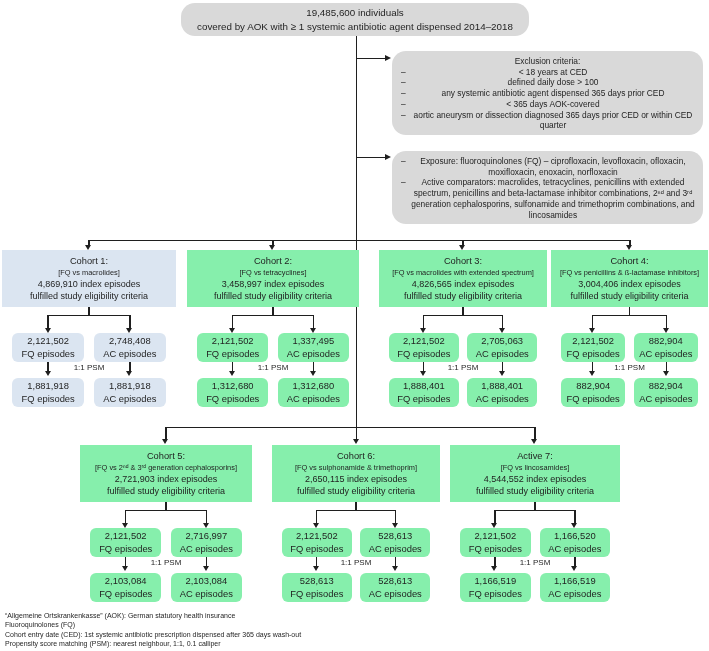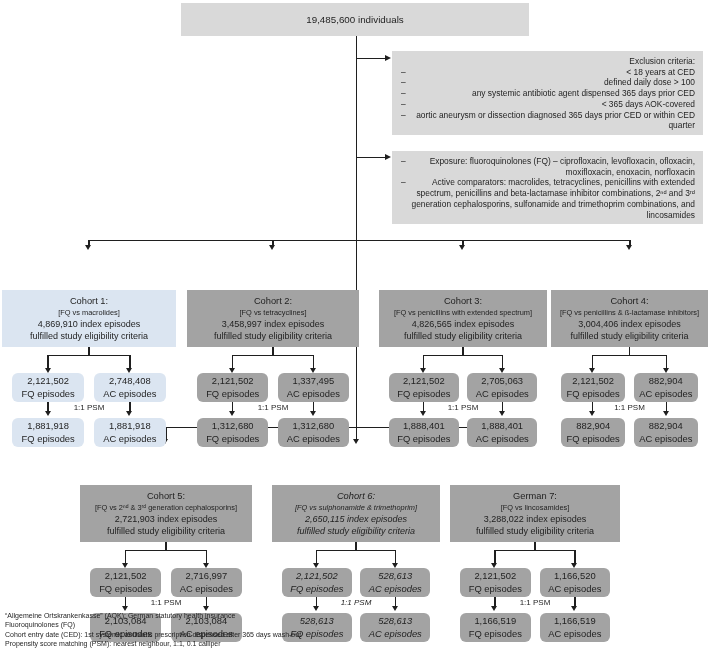--- a/index.html
+++ b/index.html
@@ -10,31 +10,31 @@
   .vl { position:absolute; width:1.4px; background:#1f1f1f; }
   .hl { position:absolute; height:1.4px; background:#1f1f1f; }
   .arr-d { position:absolute; width:0; height:0;
            border-left:3.6px solid transparent; border-right:3.6px solid transparent;
            border-top:5px solid #1f1f1f; }
   .arr-r { position:absolute; width:0; height:0;
            border-top:3.6px solid transparent; border-bottom:3.6px solid transparent;
            border-left:6px solid #1f1f1f; }
 
   
-  .gbox { background:#d9d9d9; box-sizing:border-box; }
+  .gbox { background:#d9d9d9; box-sizing:border-box;border-radius:14px; }
   .topbox { position:absolute; left:181px; top:3px; width:348px; height:33px;
             display:flex; flex-direction:column; justify-content:center; text-align:center;
             font-size:9.8px; line-height:14px; }
   .sidebox { position:absolute; left:392px; width:311px; padding:5px 8px 4px 8px;
-             font-size:8.4px; line-height:10.7px; text-align:right; }
+             font-size:8.4px; line-height:10.7px; text-align:center; }
   .sidebox .item { position:relative; padding-left:11px; }
   .sidebox .item::before { content:"–"; position:absolute; left:1px; top:0; }
 
   
-  .cohort { position:absolute;margin-top:40px; }
+  .cohort { position:absolute; }
   .header { position:relative; height:57px; display:flex; flex-direction:column;
             justify-content:center; text-align:center; }
   .ttl { font-size:9.3px; line-height:13px; }
   .brk { font-size:7.4px; line-height:10px; white-space:nowrap; }
   .ln  { font-size:9px;  line-height:12.5px; }
 
   .split { position:relative; height:26px; }
   .split .stub { left:calc(50% - .7px); top:0; height:8px; }
   .split .bar  { left:26.5%; width:47%; top:8px; }
   .split .dvl-l { left:calc(26.5% - .7px); top:8px; height:13px; }
@@ -48,31 +48,32 @@
           text-align:center; font-size:9.4px; line-height:12.5px;border-radius:6px; }
 
   .psm { position:relative; height:16px; font-size:8px; }
   .psm .mvl-l { left:calc(26.5% - .7px); top:0; height:9px; }
   .psm .mvl-r { left:calc(73.5% - .7px); top:0; height:9px; }
   .psm .mah-l { left:calc(26.5% - 3.6px); top:9px; }
   .psm .mah-r { left:calc(73.5% - 3.6px); top:9px; }
   .psm-lbl { position:absolute; left:50%; top:1px; transform:translateX(-50%); white-space:nowrap; }
 
   .c-blue .header, .c-blue .sbox { background:#dbe5f1; }
-  .c-gray .header, .c-gray .sbox { background:#a3a3a3; }
+  .c-gray .header, .c-gray .sbox { background:#86efac; }
 
   .footnotes { position:absolute; left:5px; top:611px; font-size:7px; line-height:9.4px; }
 </style>
 </head>
 <body>
 
 <div class="canvas">
 
   <div class="topbox gbox">
     <div>19,485,600 individuals</div>
+    <div>covered by AOK with ≥ 1 systemic antibiotic agent dispensed 2014–2018</div>
   </div>
 
   <i class="vl" style="left:355.5px; top:36px; height:392px;"></i>
 
   <i class="hl" style="left:356px; top:58px; width:29px;"></i>
   <i class="arr-r" style="left:385px; top:55px;"></i>
   <div class="sidebox gbox" style="top:51px;">
     <div>Exclusion criteria:</div>
     <div class="item">&lt; 18 years at CED</div>
     <div class="item">defined daily dose &gt; 100</div>
@@ -190,21 +191,21 @@
       <div class="sbox">
           <div>1,312,680</div>
           <div>AC episodes</div>
         </div>
     </div>
   </div>
 
   <div class="cohort c-gray" style="left:379px; top:250px; width:168px;">
     <div class="header">
       <div class="ttl">Cohort 3:</div>
-      <div class="brk">[FQ vs penicillins with extended spectrum]</div>
+      <div class="brk">[FQ vs macrolides with extended spectrum]</div>
       <div class="ln">4,826,565 index episodes</div>
       <div class="ln">fulfilled study eligibility criteria</div>
     </div>
     <div class="split">
       <i class="vl stub"></i>
         <i class="hl bar"></i>
         <i class="vl dvl-l"></i>
         <i class="vl dvl-r"></i>
         <i class="arr-d dah-l"></i>
         <i class="arr-d dah-r"></i>
@@ -319,21 +320,21 @@
           <div>2,103,084</div>
           <div>FQ episodes</div>
         </div>
       <div class="sbox">
           <div>2,103,084</div>
           <div>AC episodes</div>
         </div>
     </div>
   </div>
 
-  <div class="cohort c-gray" style="left:272px; top:445px; width:168px;font-style:italic;">
+  <div class="cohort c-gray" style="left:272px; top:445px; width:168px;">
     <div class="header">
       <div class="ttl">Cohort 6:</div>
       <div class="brk">[FQ vs sulphonamide &amp; trimethoprim]</div>
       <div class="ln">2,650,115 index episodes</div>
       <div class="ln">fulfilled study eligibility criteria</div>
     </div>
     <div class="split">
       <i class="vl stub"></i>
         <i class="hl bar"></i>
         <i class="vl dvl-l"></i>
@@ -365,23 +366,23 @@
         </div>
       <div class="sbox">
           <div>528,613</div>
           <div>AC episodes</div>
         </div>
     </div>
   </div>
 
   <div class="cohort c-gray" style="left:450px; top:445px; width:170px;">
     <div class="header">
-      <div class="ttl">German 7:</div>
+      <div class="ttl">Active 7:</div>
       <div class="brk">[FQ vs lincosamides]</div>
-      <div class="ln">3,288,022 index episodes</div>
+      <div class="ln">4,544,552 index episodes</div>
       <div class="ln">fulfilled study eligibility criteria</div>
     </div>
     <div class="split">
       <i class="vl stub"></i>
         <i class="hl bar"></i>
         <i class="vl dvl-l"></i>
         <i class="vl dvl-r"></i>
         <i class="arr-d dah-l"></i>
         <i class="arr-d dah-r"></i>
     </div>

